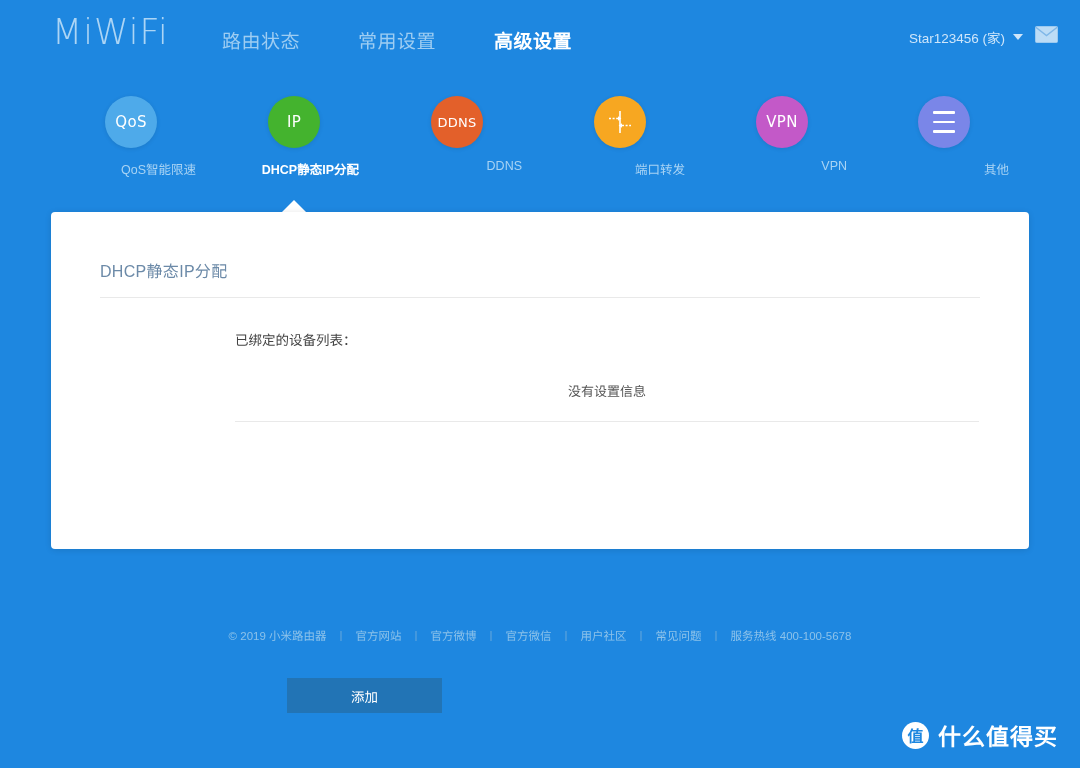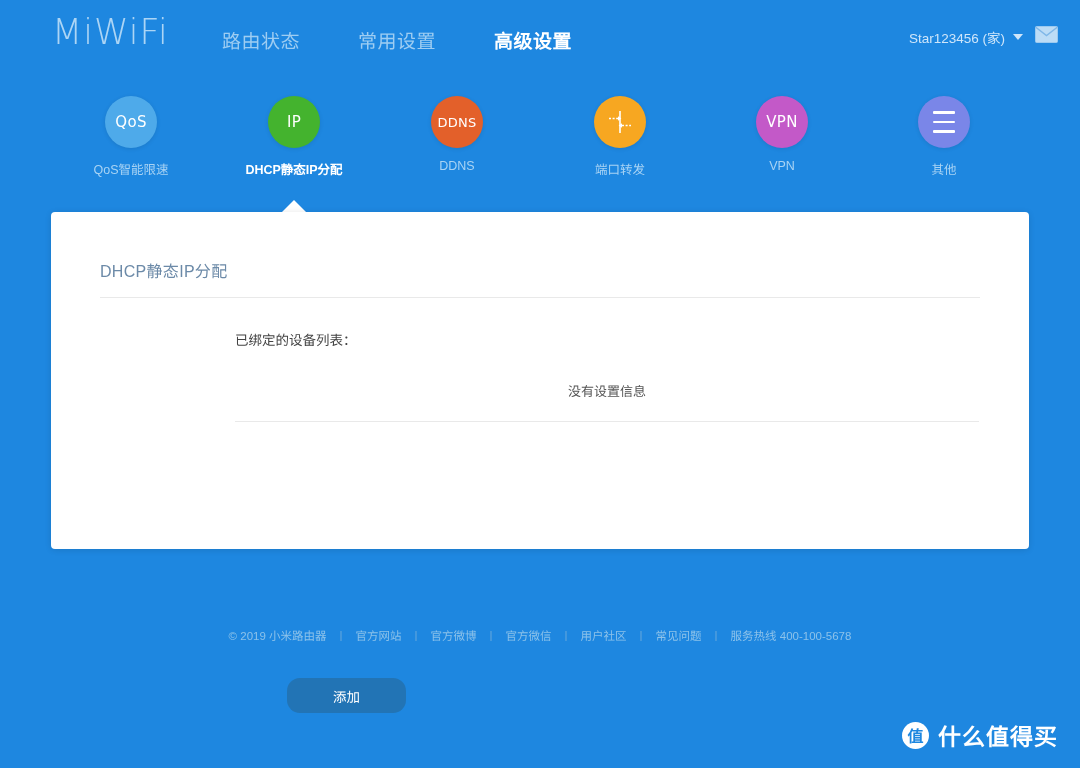--- a/index.html
+++ b/index.html
@@ -84,21 +84,21 @@
   .iconbar {
     position: absolute;
     top: 96px;
     left: 0;
     width: 1080px;
     height: 96px;
   }
   .icon-item {
     position: absolute;
     width: 130px;
-    text-align: center;
+    text-align: right;
     cursor: pointer;
   }
   .icon-circle {
     width: 52px;
     height: 52px;
     border-radius: 50%;
     margin: 0 auto;
     display: flex;
     align-items: center;
     justify-content: center;
@@ -204,26 +204,26 @@
     justify-content: center;
     font-size: 13px;
     color: #555;
     border-bottom: 1px solid #e9e9e9;
   }
 
   .add-btn {
     position: absolute;
     left: 236px;
     top: 466px;
-    width: 119px;
+    width: 155px;
     height: 35px;
     background: #2274b5;
     color: #ffffff;
     border: none;
-    border-radius: 13px;
+    border-radius: 0;
     font-size: 13.5px;
     cursor: pointer;
     font-family: inherit;
     text-align: center;
   }
 
   
   .footer {
     position: absolute;
     top: 600px;

